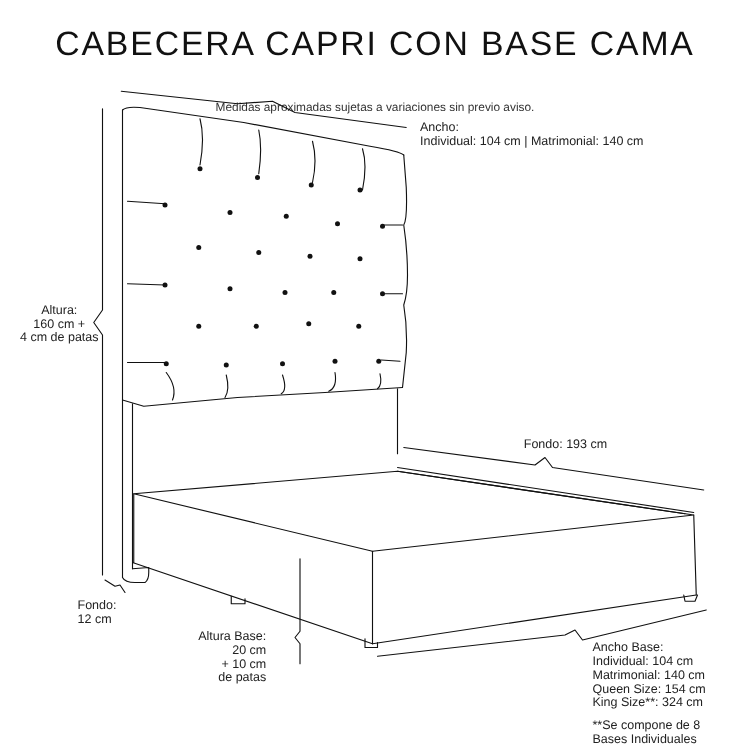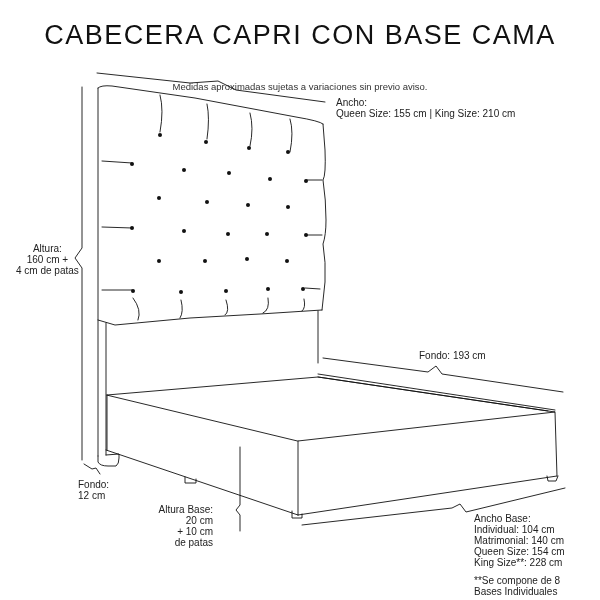--- a/index.html
+++ b/index.html
@@ -128,47 +128,47 @@
     <path d="M240 447 L240 505 L236 510 L240 515 L240 531"></path>
   </g>
 
   <g>
     <path d="M84 464 L92 469 L96 468 L100 474"></path>
   </g>
 </svg>
 
 <div class="label" style="left:336px; top:97px;">
   <span class="line">Ancho:</span>
-  <span class="line">Queen Size: 155 cm | King Size: 210 cm</span>
+  <span class="line">Individual: 104 cm | Matrimonial: 140 cm</span>
 </div>
 
 <div class="label" style="left:16px; top:243px;text-align:center;">
   <span class="line">Altura:</span>
   <span class="line">160 cm +</span>
   <span class="line">4 cm de patas</span>
 </div>
 
 <div class="label" style="left:419px; top:350px;">
   <span class="line">Fondo: 193 cm</span>
 </div>
 
-<div class="label" style="left:78px; top:479px;">
+<div class="label" style="left:62px; top:479px;">
   <span class="line">Fondo:</span>
   <span class="line">12 cm</span>
 </div>
 
 <div class="label r" style="left:153px; top:504px; width:60px;">
   <span class="line">Altura Base:</span>
   <span class="line">20 cm</span>
   <span class="line">+ 10 cm</span>
   <span class="line">de patas</span>
 </div>
 
 <div class="label" style="left:474px; top:513px;">
   <span class="line">Ancho Base:</span>
   <span class="line">Individual: 104 cm</span>
   <span class="line">Matrimonial: 140 cm</span>
   <span class="line">Queen Size: 154 cm</span>
-  <span class="line">King Size**: 228 cm</span>
+  <span class="line">King Size**: 324 cm</span>
   <span class="line" style="height:7px;"></span>
   <span class="line">**Se compone de 8</span>
   <span class="line">Bases Individuales</span>
 </div>
 
 </body></html>

